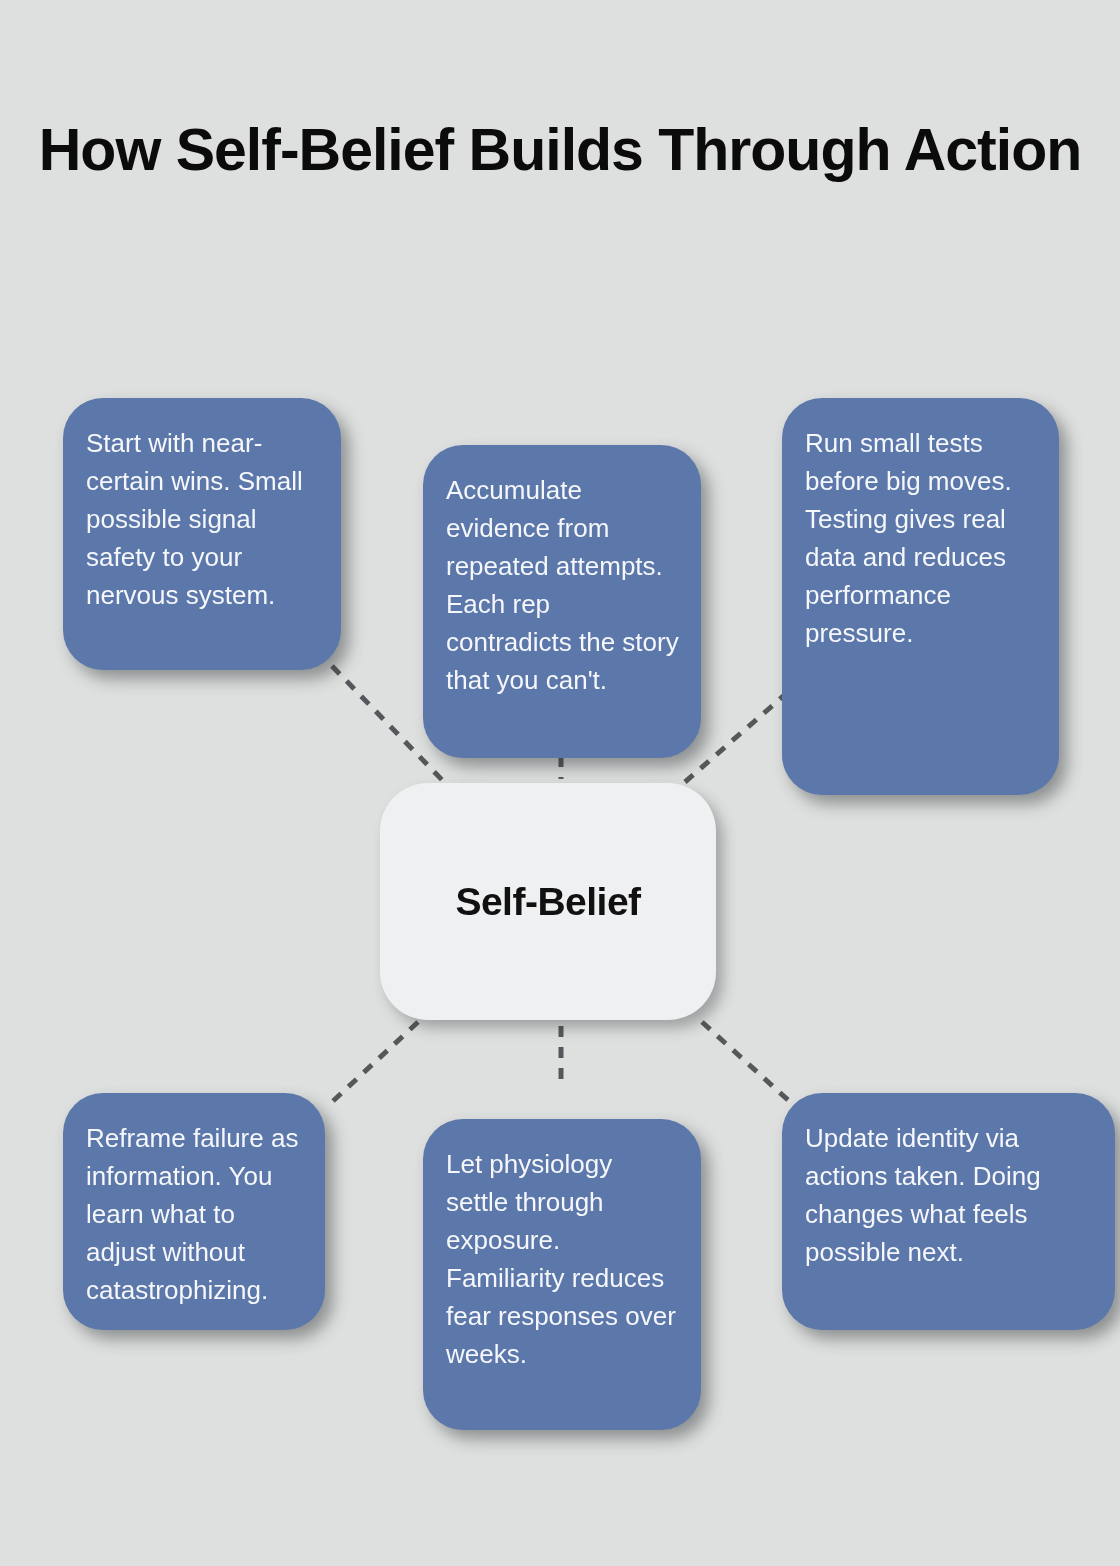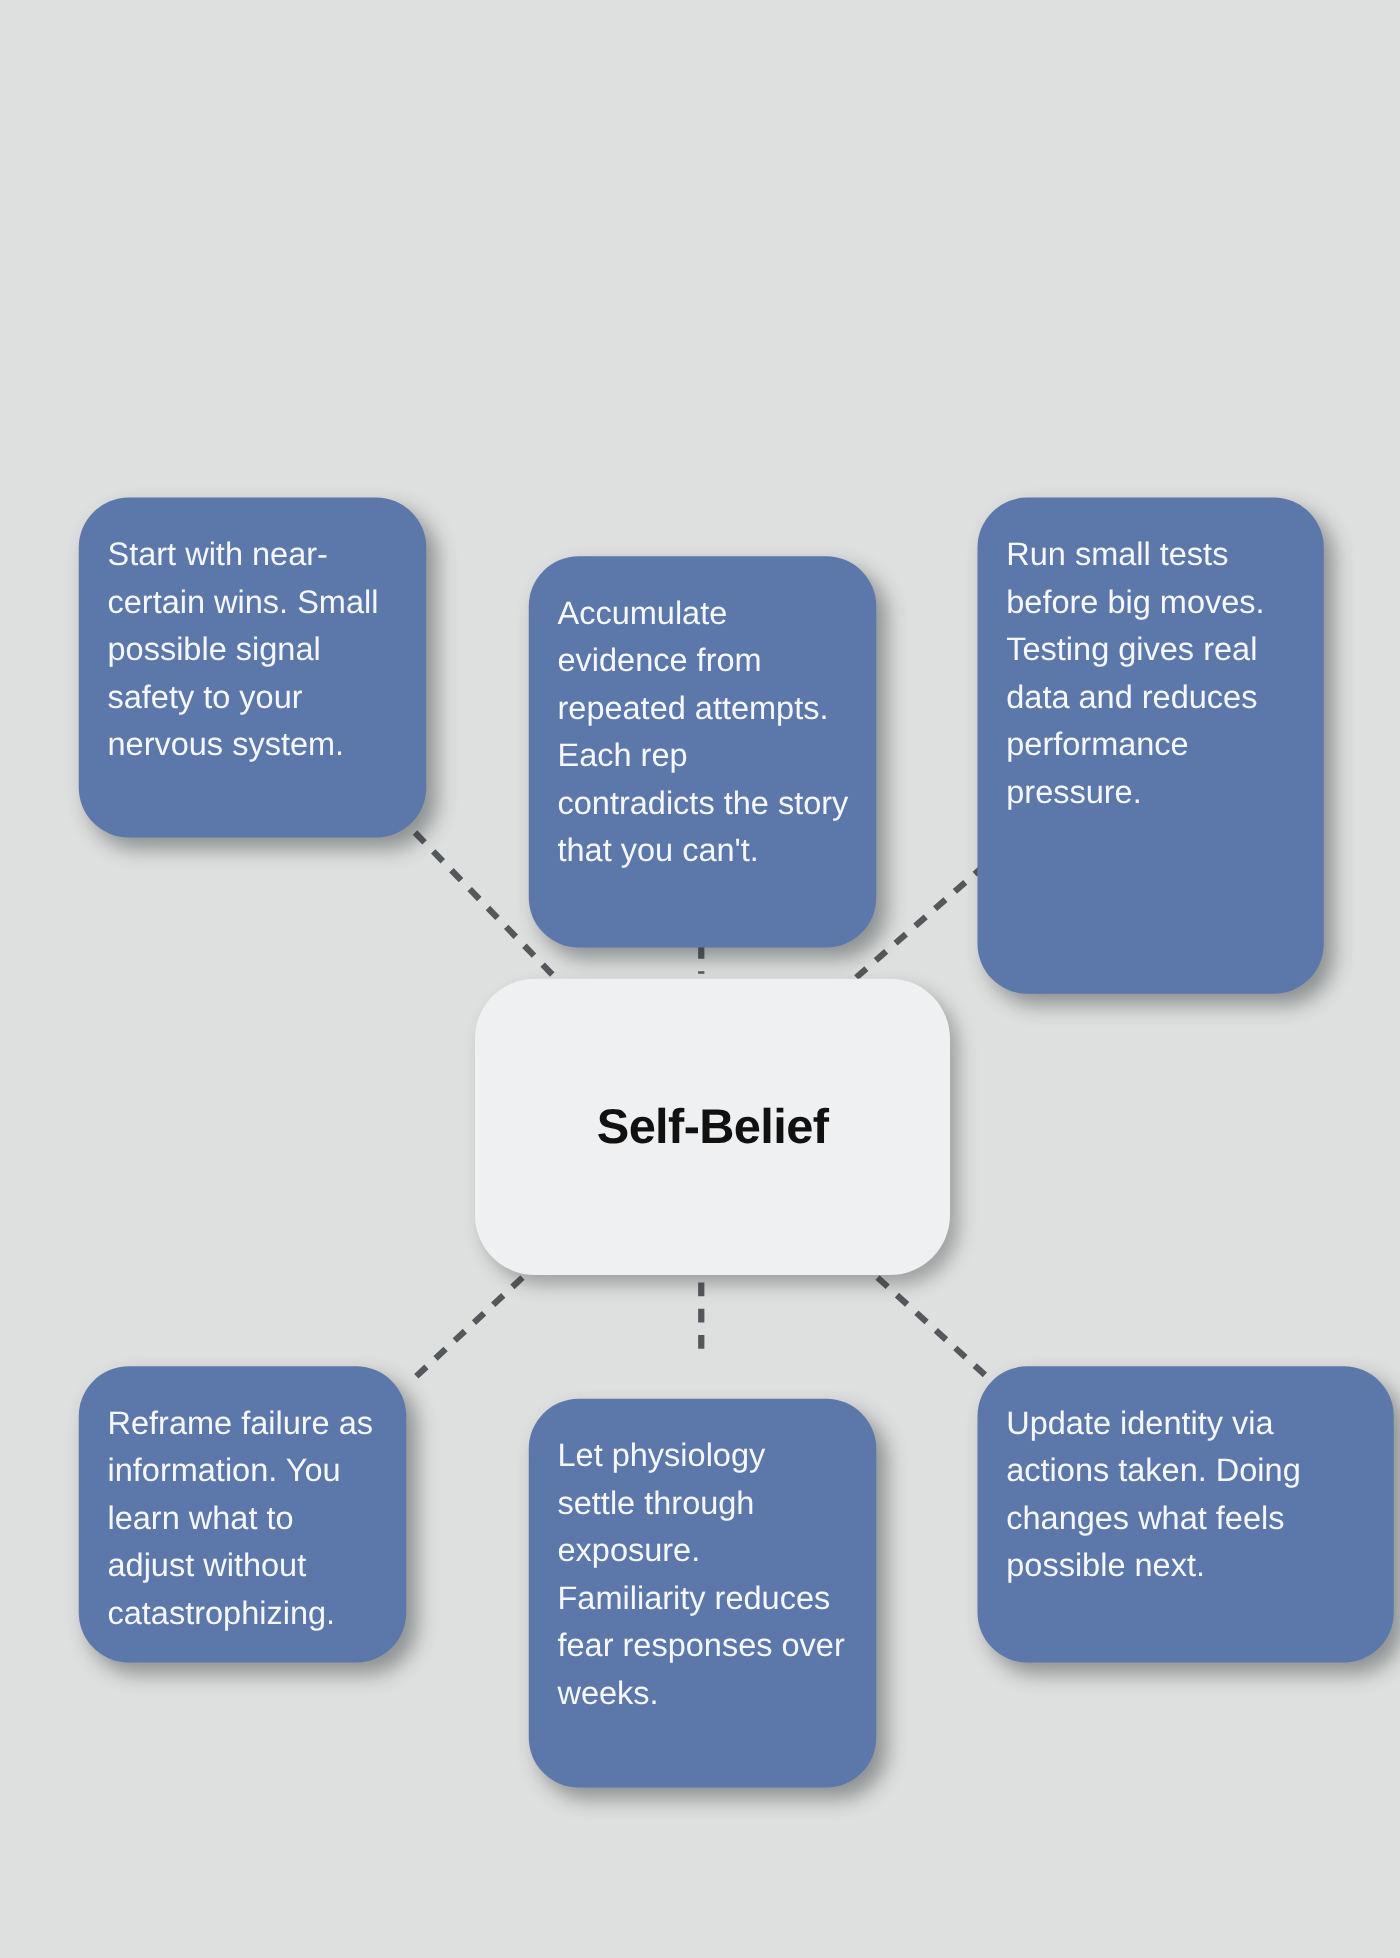--- a/index.html
+++ b/index.html
@@ -50,21 +50,21 @@
     color: #f5f7fa;
     font-size: 26px;
     line-height: 38px;
     padding: 26px 20px 20px 23px;
     box-sizing: border-box;
   }
   .center-node {
     position: absolute;
     left: 380px;
     top: 783px;
-    width: 380px;
+    width: 336px;
     height: 237px;
     background: #eff0f2;
     border-radius: 48px;
     box-shadow: 7px 8px 14px rgba(45, 48, 52, 0.35);
     display: flex;
     align-items: center;
     justify-content: center;
   }
   .center-node .label {
     font-size: 39px;
@@ -77,20 +77,21 @@
   #b3 { left: 782px; top: 398px; width: 277px; height: 397px; }
   #b4 { left: 63px;  top: 1093px; width: 262px; height: 237px; }
   #b5 { left: 423px; top: 1092px; width: 278px; height: 311px; margin-top: 27px; }
   #b6 { left: 782px; top: 1093px; width: 333px; height: 237px; }
 </style>
 </head>
 <body>
 
 <div class="canvas">
 
+  <div class="title">How Self-Belief Builds Through Action</div>
 
   <svg class="connector-layer" viewBox="0 0 1120 1566" xmlns="http://www.w3.org/2000/svg">
     <g stroke="#55585b" stroke-width="5" stroke-dasharray="11 10" fill="none">
       <line x1="332" y1="666" x2="446" y2="784"></line>
       <line x1="561" y1="714" x2="561" y2="779"></line>
       <line x1="788" y1="692" x2="685" y2="782"></line>
       <line x1="418" y1="1022" x2="332" y2="1102"></line>
       <line x1="561" y1="1026" x2="561" y2="1088"></line>
       <line x1="702" y1="1022" x2="788" y2="1100"></line>
     </g>

